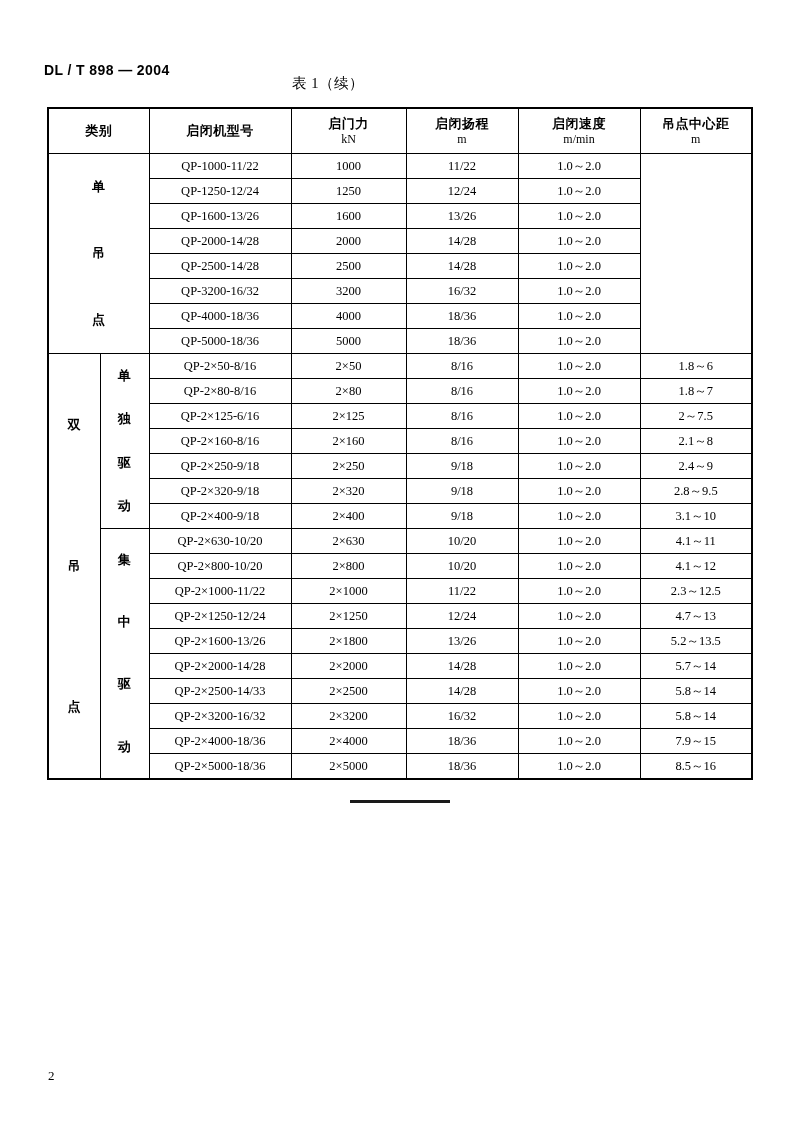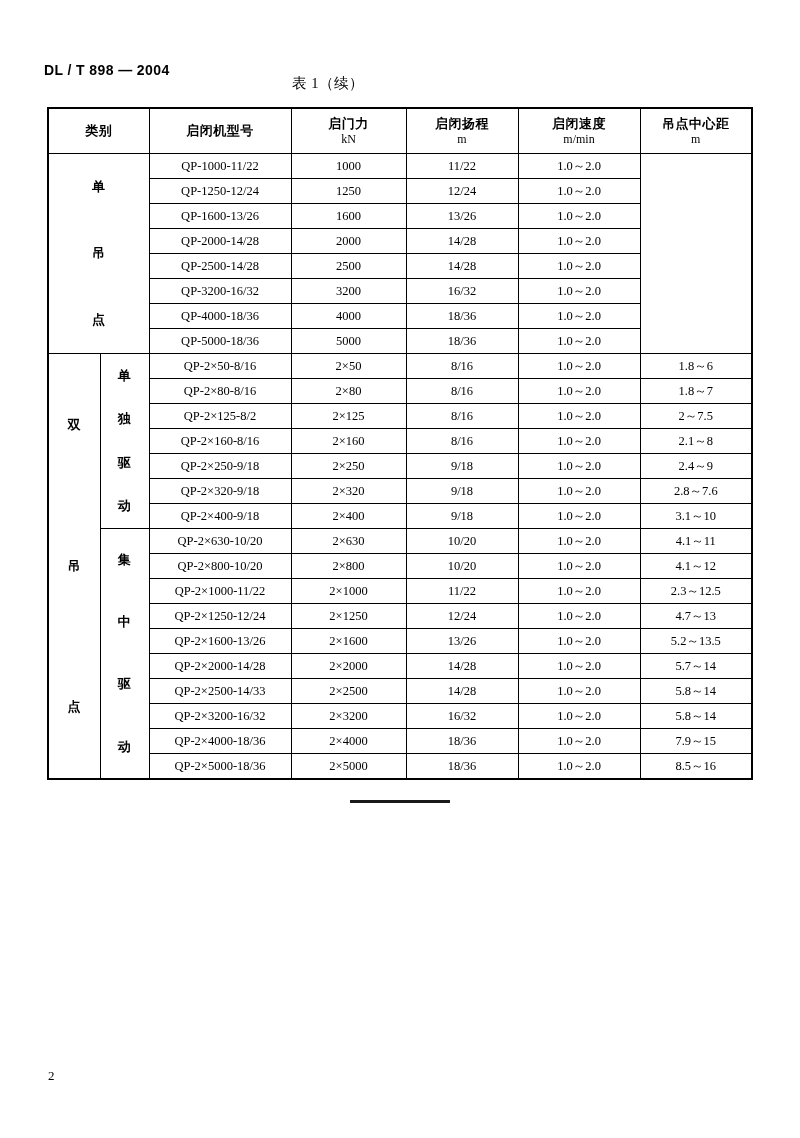--- a/index.html
+++ b/index.html
@@ -269,21 +269,21 @@
             <td class="sep-top">1.8～6</td>
           </tr>
           <tr>
             <td class="model">QP-2×80-8/16</td>
             <td>2×80</td>
             <td>8/16</td>
             <td>1.0～2.0</td>
             <td>1.8～7</td>
           </tr>
           <tr>
-            <td class="model">QP-2×125-8/2</td>
+            <td class="model">QP-2×125-6/16</td>
             <td>2×125</td>
             <td>8/16</td>
             <td>1.0～2.0</td>
             <td>2～7.5</td>
           </tr>
           <tr>
             <td class="model">QP-2×160-8/16</td>
             <td>2×160</td>
             <td>8/16</td>
             <td>1.0～2.0</td>
@@ -294,21 +294,21 @@
             <td>2×250</td>
             <td>9/18</td>
             <td>1.0～2.0</td>
             <td>2.4～9</td>
           </tr>
           <tr>
             <td class="model">QP-2×320-9/18</td>
             <td>2×320</td>
             <td>9/18</td>
             <td>1.0～2.0</td>
-            <td>2.8～7.6</td>
+            <td>2.8～9.5</td>
           </tr>
           <tr>
             <td class="model">QP-2×400-9/18</td>
             <td>2×400</td>
             <td>9/18</td>
             <td>1.0～2.0</td>
             <td>3.1～10</td>
           </tr>
           <tr>
             <td class="cat sep-top" rowspan="10">
@@ -341,21 +341,21 @@
           </tr>
           <tr>
             <td class="model">QP-2×1250-12/24</td>
             <td>2×1250</td>
             <td>12/24</td>
             <td>1.0～2.0</td>
             <td>4.7～13</td>
           </tr>
           <tr>
             <td class="model">QP-2×1600-13/26</td>
-            <td>2×1600</td>
+            <td>2×1800</td>
             <td>13/26</td>
             <td>1.0～2.0</td>
             <td>5.2～13.5</td>
           </tr>
           <tr>
             <td class="model">QP-2×2000-14/28</td>
             <td>2×2000</td>
             <td>14/28</td>
             <td>1.0～2.0</td>
             <td>5.7～14</td>

